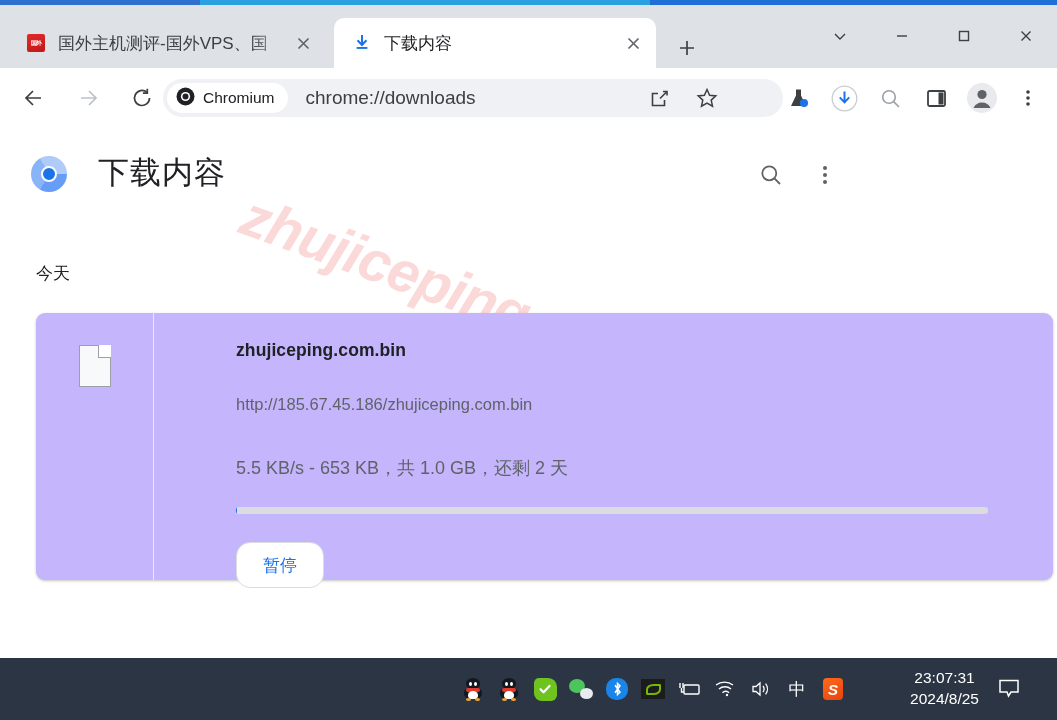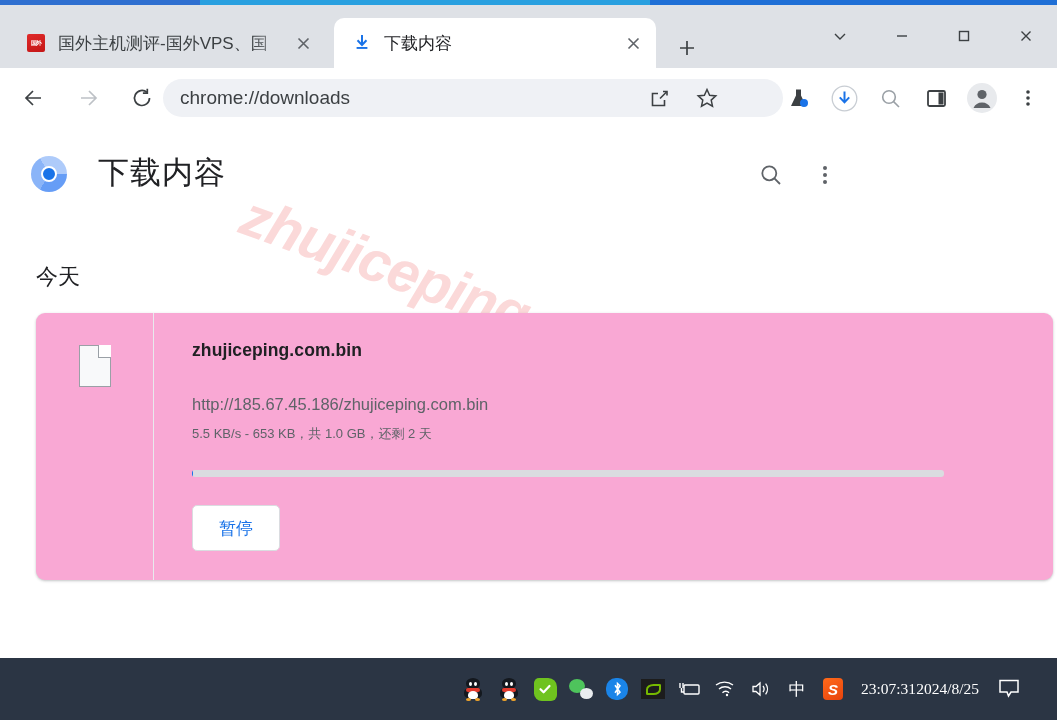--- a/index.html
+++ b/index.html
@@ -153,31 +153,32 @@
     position: absolute; right: 20px; top: 155px;
     display: flex; align-items: center;
   }
   .ha-btn {
     width: 40px; height: 40px; margin-left: 14px;
     display: flex; align-items: center; justify-content: center;
     color: #5f6368;
   }
   .date-group {
     position: absolute; left: 36px; top: 262px;
-    font-size: 22px; color: #202124;
+    font-size: 17px; color: #202124;
   }
 
   
   .dl-card {
     position: absolute; left: 36px; top: 313px;
     width: 1017px; height: 267px;
-    background: #f9a8d4;
+    background: #c4b5fd;
     border-radius: 9px;
     box-shadow: 0 1px 3px rgba(60,64,67,.22), 0 1px 2px rgba(60,64,67,.10);
     display: flex;
+    gap: 44px;
   }
   .dl-iconcol {
     width: 118px; flex: 0 0 118px;
     border-right: 1px solid #e8eaed;
     display: flex; justify-content: center;
     padding-top: 32px;
   }
   .file-icon {
     position: relative; width: 32px; height: 42px;
     background: #f8f9fa; border: 1px solid #9aa0a6;
@@ -191,32 +192,32 @@
   }
   .dl-body { flex: 1 1 auto; padding: 27px 0 0 38px; position: relative; }
   .dl-name {
     font-size: 17.5px; font-weight: bold; color: #202124;
     letter-spacing: .1px;
   }
   .dl-url {
     margin-top: 34px; font-size: 16.5px; color: #5f6368;
   }
   .dl-status {
-    margin-top: 11px; font-size: 13px; color: #5f6368;
+    margin-top: 42px; font-size: 18px; color: #5f6368;
   }
   .progress-track {
     margin-top: 27px; width: 752px; height: 7px;
     background: #dadce0; border-radius: 3px; overflow: hidden;
   }
   .progress-fill { height: 7px; background: #1a73e8; }
   .dl-actions { margin-top: 28px; display: flex; }
   .dl-btn {
     height: 46px; min-width: 88px; padding: 0 22px;
     background: #ffffff; border: 1px solid #dadce0;
-    border-radius: 5px; color: #1a73e8;
+    border-radius: 14px; color: #1a73e8;
     font-size: 17px; font-family: Liberation Sans, sans-serif;
     display: flex; align-items: center; justify-content: center;
     margin-right: 12px;
   }
 
   
   .watermark {
     position: absolute; left: 255px; top: 182px;
     font-size: 57px; font-weight: bold; font-style: italic;
     color: #fbd9d9;
@@ -236,23 +237,23 @@
   .tray {
     position: absolute; left: 455px; top: 0; height: 62px;
     display: flex; align-items: center;
   }
   .tray-item {
     width: 36px; height: 62px;
     display: flex; align-items: center; justify-content: center;
   }
   .clock {
     position: absolute; right: 78px; top: 0; height: 62px;
-    display: flex; flex-direction: row;
-    align-items: center; justify-content: space-between;
-    color: #ffffff; font-size: 15.5px; line-height: 1.35; font-family: Liberation Serif, serif;
+    display: flex; flex-direction: column;
+    align-items: center; justify-content: center;
+    color: #ffffff; font-size: 15.5px; line-height: 1.35;
   }
   .notif {
     position: absolute; right: 28px; top: 0; height: 62px;
     display: flex; align-items: center; justify-content: center;
     width: 40px;
   }
   
   .penguin { width:20px; height:22px; position:relative; }
   .penguin .head { position:absolute; left:3px; top:0; width:14px; height:11px; background:#14181e; border-radius:50% 50% 45% 45%; }
   .penguin .eyeL,.penguin .eyeR { position:absolute; top:4px; width:3px; height:4px; background:#fff; border-radius:50%; }
@@ -357,20 +358,30 @@
           </svg>
       </div>
       <div class="nav-btn">
         <svg width="22" height="22" viewBox="0 0 22 22">
           <path d="M18.5 11 A7.5 7.5 0 1 1 16 5.4" stroke="#3c4043" stroke-width="1.7" fill="none"></path>
           <path d="M16.3 1.8 L16.3 6.2 L11.9 6.2" stroke="#3c4043" stroke-width="1.7" fill="none"></path>
         </svg>
       </div>
 
       <div class="omnibox">
+        <div class="chip">
+          <span>
+            <svg width="19" height="19" viewBox="0 0 19 19">
+              <circle cx="9.5" cy="9.5" r="9" fill="#202124"></circle>
+              <circle cx="9.5" cy="9.5" r="4.6" fill="#ffffff"></circle>
+              <circle cx="9.5" cy="9.5" r="3" fill="#202124"></circle>
+            </svg>
+          </span>
+          <span class="chip-label">Chromium</span>
+        </div>
         <span class="url-text">chrome://downloads</span>
         <span class="omni-icon" style="right:106px;">
           <svg width="21" height="21" viewBox="0 0 21 21">
             <path d="M14 3.5 L18 3.5 L18 7.5" stroke="#3c4043" stroke-width="1.6" fill="none"></path>
             <path d="M17.5 4 L11 10.5" stroke="#3c4043" stroke-width="1.6" fill="none"></path>
             <path d="M15.5 12 L15.5 17.5 L3.5 17.5 L3.5 5.5 L9 5.5" stroke="#3c4043" stroke-width="1.6" fill="none"></path>
           </svg>
         </span>
         <span class="omni-icon" style="right:58px;">
           <svg width="22" height="22" viewBox="0 0 22 22">

